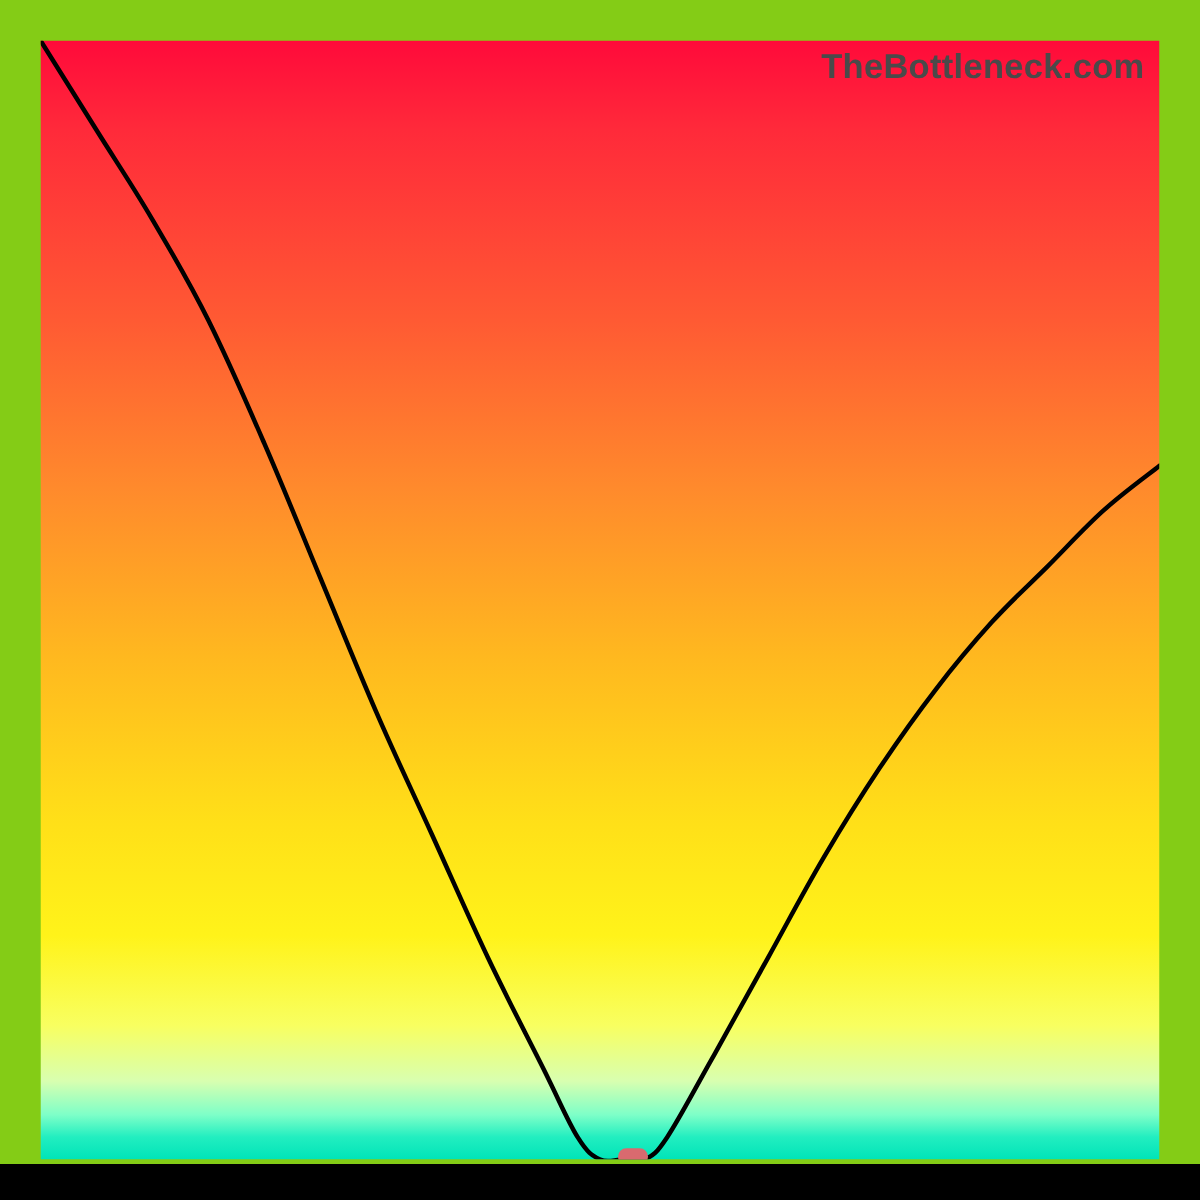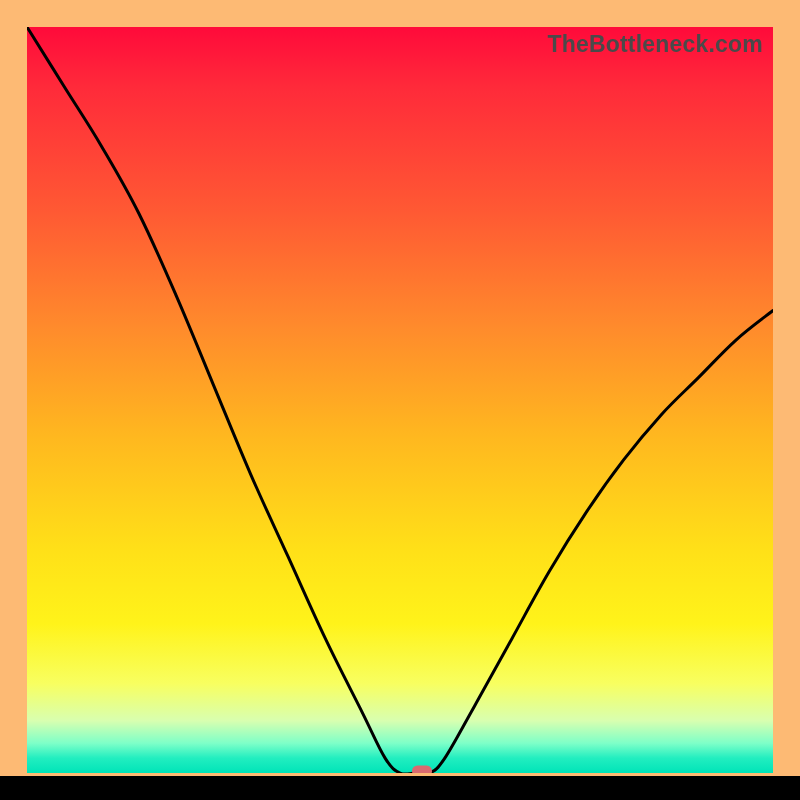--- a/index.html
+++ b/index.html
@@ -7,21 +7,21 @@
     padding: 0;
     width: 800px;
     height: 800px;
     background: #000;
     overflow: hidden;
   }
   .frame {
     position: relative;
     width: 800px;
     height: 776px;
-    background: #fdba74;
+    background: #84cc16;
   }
   .plot-area {
     position: absolute;
     left: 27px;
     top: 27px;
     width: 746px;
     height: 746px;
     overflow: hidden;
   }
   .gradient {

